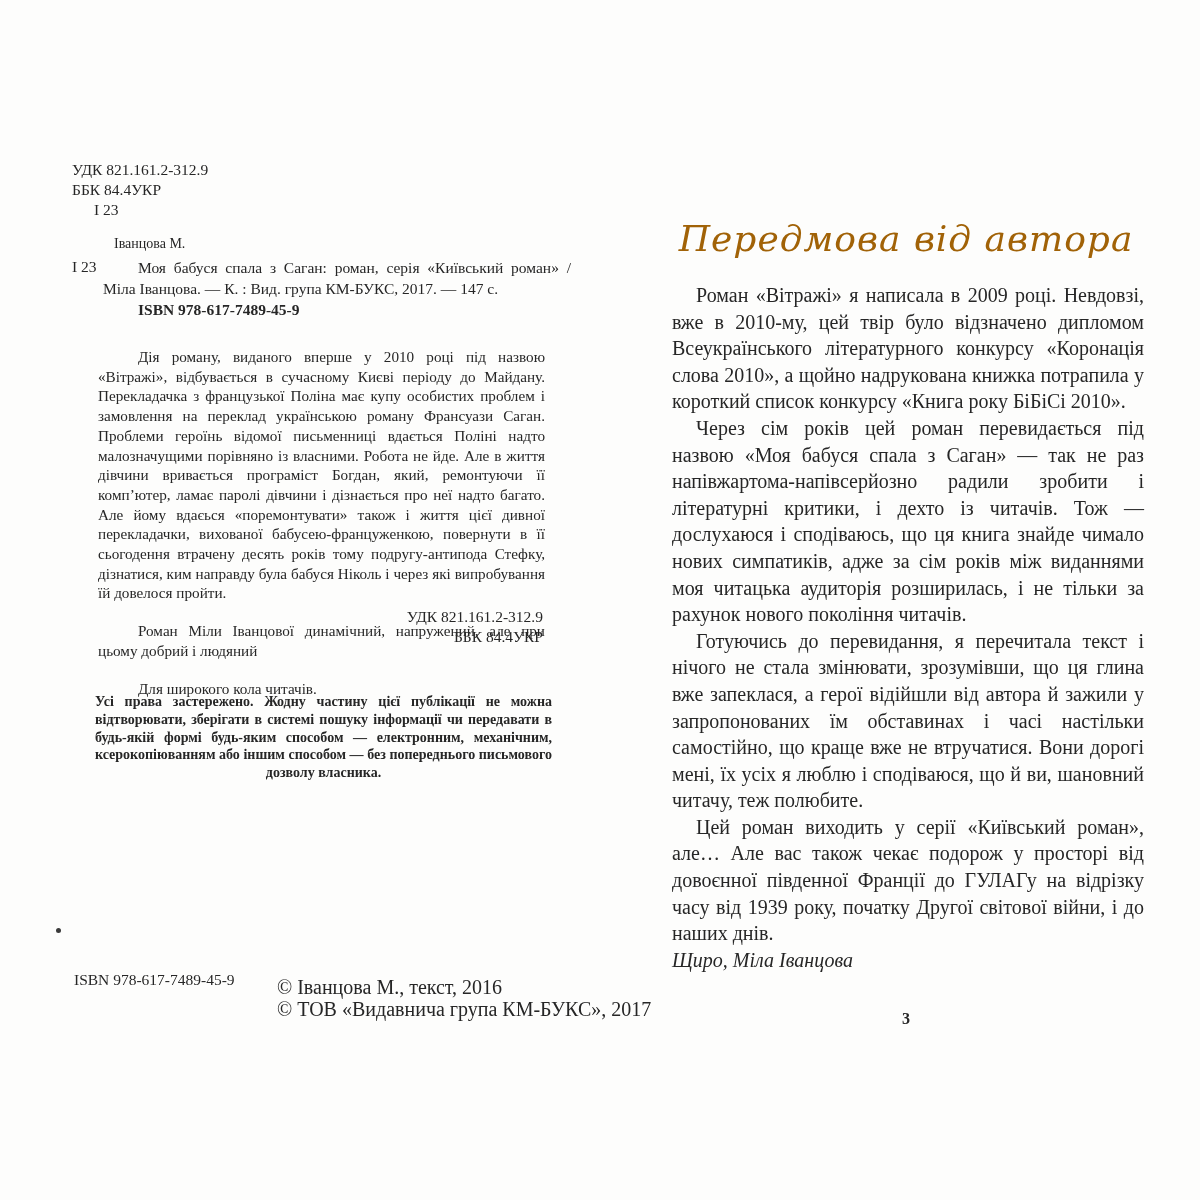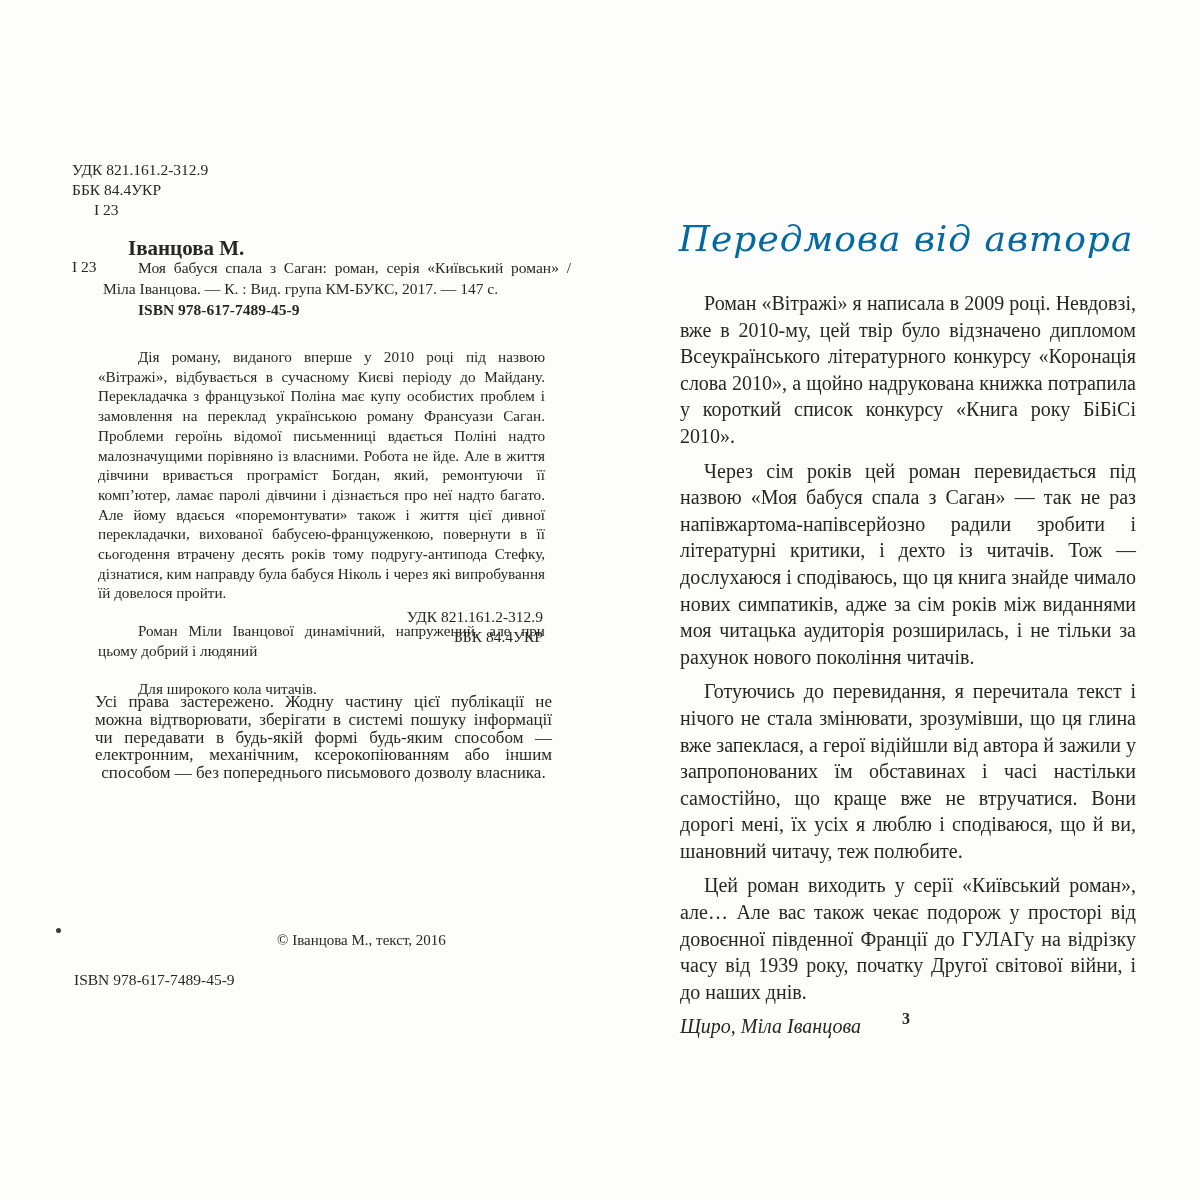--- a/index.html
+++ b/index.html
@@ -11,43 +11,43 @@
     font-family:"Liberation Serif","DejaVu Serif",serif;
     color:#262626;
     overflow:hidden;
     padding-left:36px;
   }
   .canvas *{box-sizing:border-box;}
   .abs{position:absolute;}
   
   .udc-block{left:72px;top:160px;font-size:15.5px;line-height:20px;}
   .udc-index{padding-left:22px;}
-  .author-heading{left:128px;top:236px;font-size:21px;font-weight:bold;}
+  .author-heading{left:114px;top:236px;font-size:14px;font-weight:normal;}
   .record-label{left:72px;top:258px;font-size:15.5px;}
   .record{left:103px;top:258px;width:468px;font-size:15.5px;line-height:20.5px;text-indent:35px;text-align:justify;}
   .isbn-top{left:138px;top:301px;font-size:15.5px;font-weight:bold;}
   .annotation{left:80px;top:329px;width:483px;font-size:15.2px;line-height:19.7px;text-align:justify;}
   .annotation p{margin:18px;text-indent:40px;}
   .udc-right{left:343px;top:607px;width:200px;font-size:15.5px;line-height:19.5px;text-align:right;}
-  .rights{left:95px;top:693px;width:457px;font-size:17px;line-height:17.8px;text-align:justify;text-align-last:center;}
+  .rights{left:95px;top:693px;width:457px;font-size:14px;line-height:17.8px;text-align:justify;text-align-last:center;font-weight:bold;}
   .speck{left:56px;top:928px;width:5px;height:5px;border-radius:50%;background:#3a3a3a;}
   .isbn-bottom{left:74px;top:971px;font-size:15.5px;}
-  .copyright{left:277px;top:930px;font-size:15px;line-height:21.5px;}
+  .copyright{left:277px;top:977px;font-size:20px;line-height:21.5px;}
   
   .preface-title{
     left:660px;top:218px;width:492px;
     text-align:center;
     font-family:"DejaVu Serif","Liberation Serif",serif;
     font-style:italic;
     font-size:36px;
     letter-spacing:1px;
-    color:#0369a1;
+    color:#a16207;
   }
   .preface-body{left:672px;top:282px;width:472px;font-size:20px;line-height:26.6px;text-align:justify;}
-  .preface-body p{margin:8px;text-indent:24px;}
+  .preface-body p{margin:0;text-indent:24px;}
   .signature{margin-top:1px;text-align:left;font-style:italic;text-indent:0 !important;}
   .page-number{left:660px;top:1010px;width:492px;text-align:center;font-size:16px;font-weight:bold;}
 </style>
 </head>
 <body>
 
 <div class="canvas">
 
   <div>
 
@@ -76,20 +76,21 @@
     </div>
 
     <div class="abs rights">Усі права застережено. Жодну частину цієї публікації не можна відтворювати, зберігати в системі пошуку інформації чи передавати в будь-якій формі будь-яким способом — електронним, механічним, ксерокопіюванням або іншим способом — без попереднього письмового дозволу власника.</div>
 
     <div class="abs speck"></div>
 
     <div class="abs isbn-bottom">ISBN 978-617-7489-45-9</div>
 
     <div class="abs copyright">
       <div>© Іванцова М., текст, 2016</div>
+      <div>© ТОВ «Видавнича група КМ-БУКС», 2017</div>
     </div>
 
   </div>
 
   <div>
 
     <div class="abs preface-title">Передмова від автора</div>
 
     <div class="abs preface-body">
       <p>Роман «Вітражі» я написала в 2009 році. Невдовзі, вже в 2010-му, цей твір було відзначено дипломом Всеукраїнського літературного конкурсу «Коронація слова 2010», а щойно надрукована книжка потрапила у короткий список конкурсу «Книга року БіБіСі 2010».</p>

